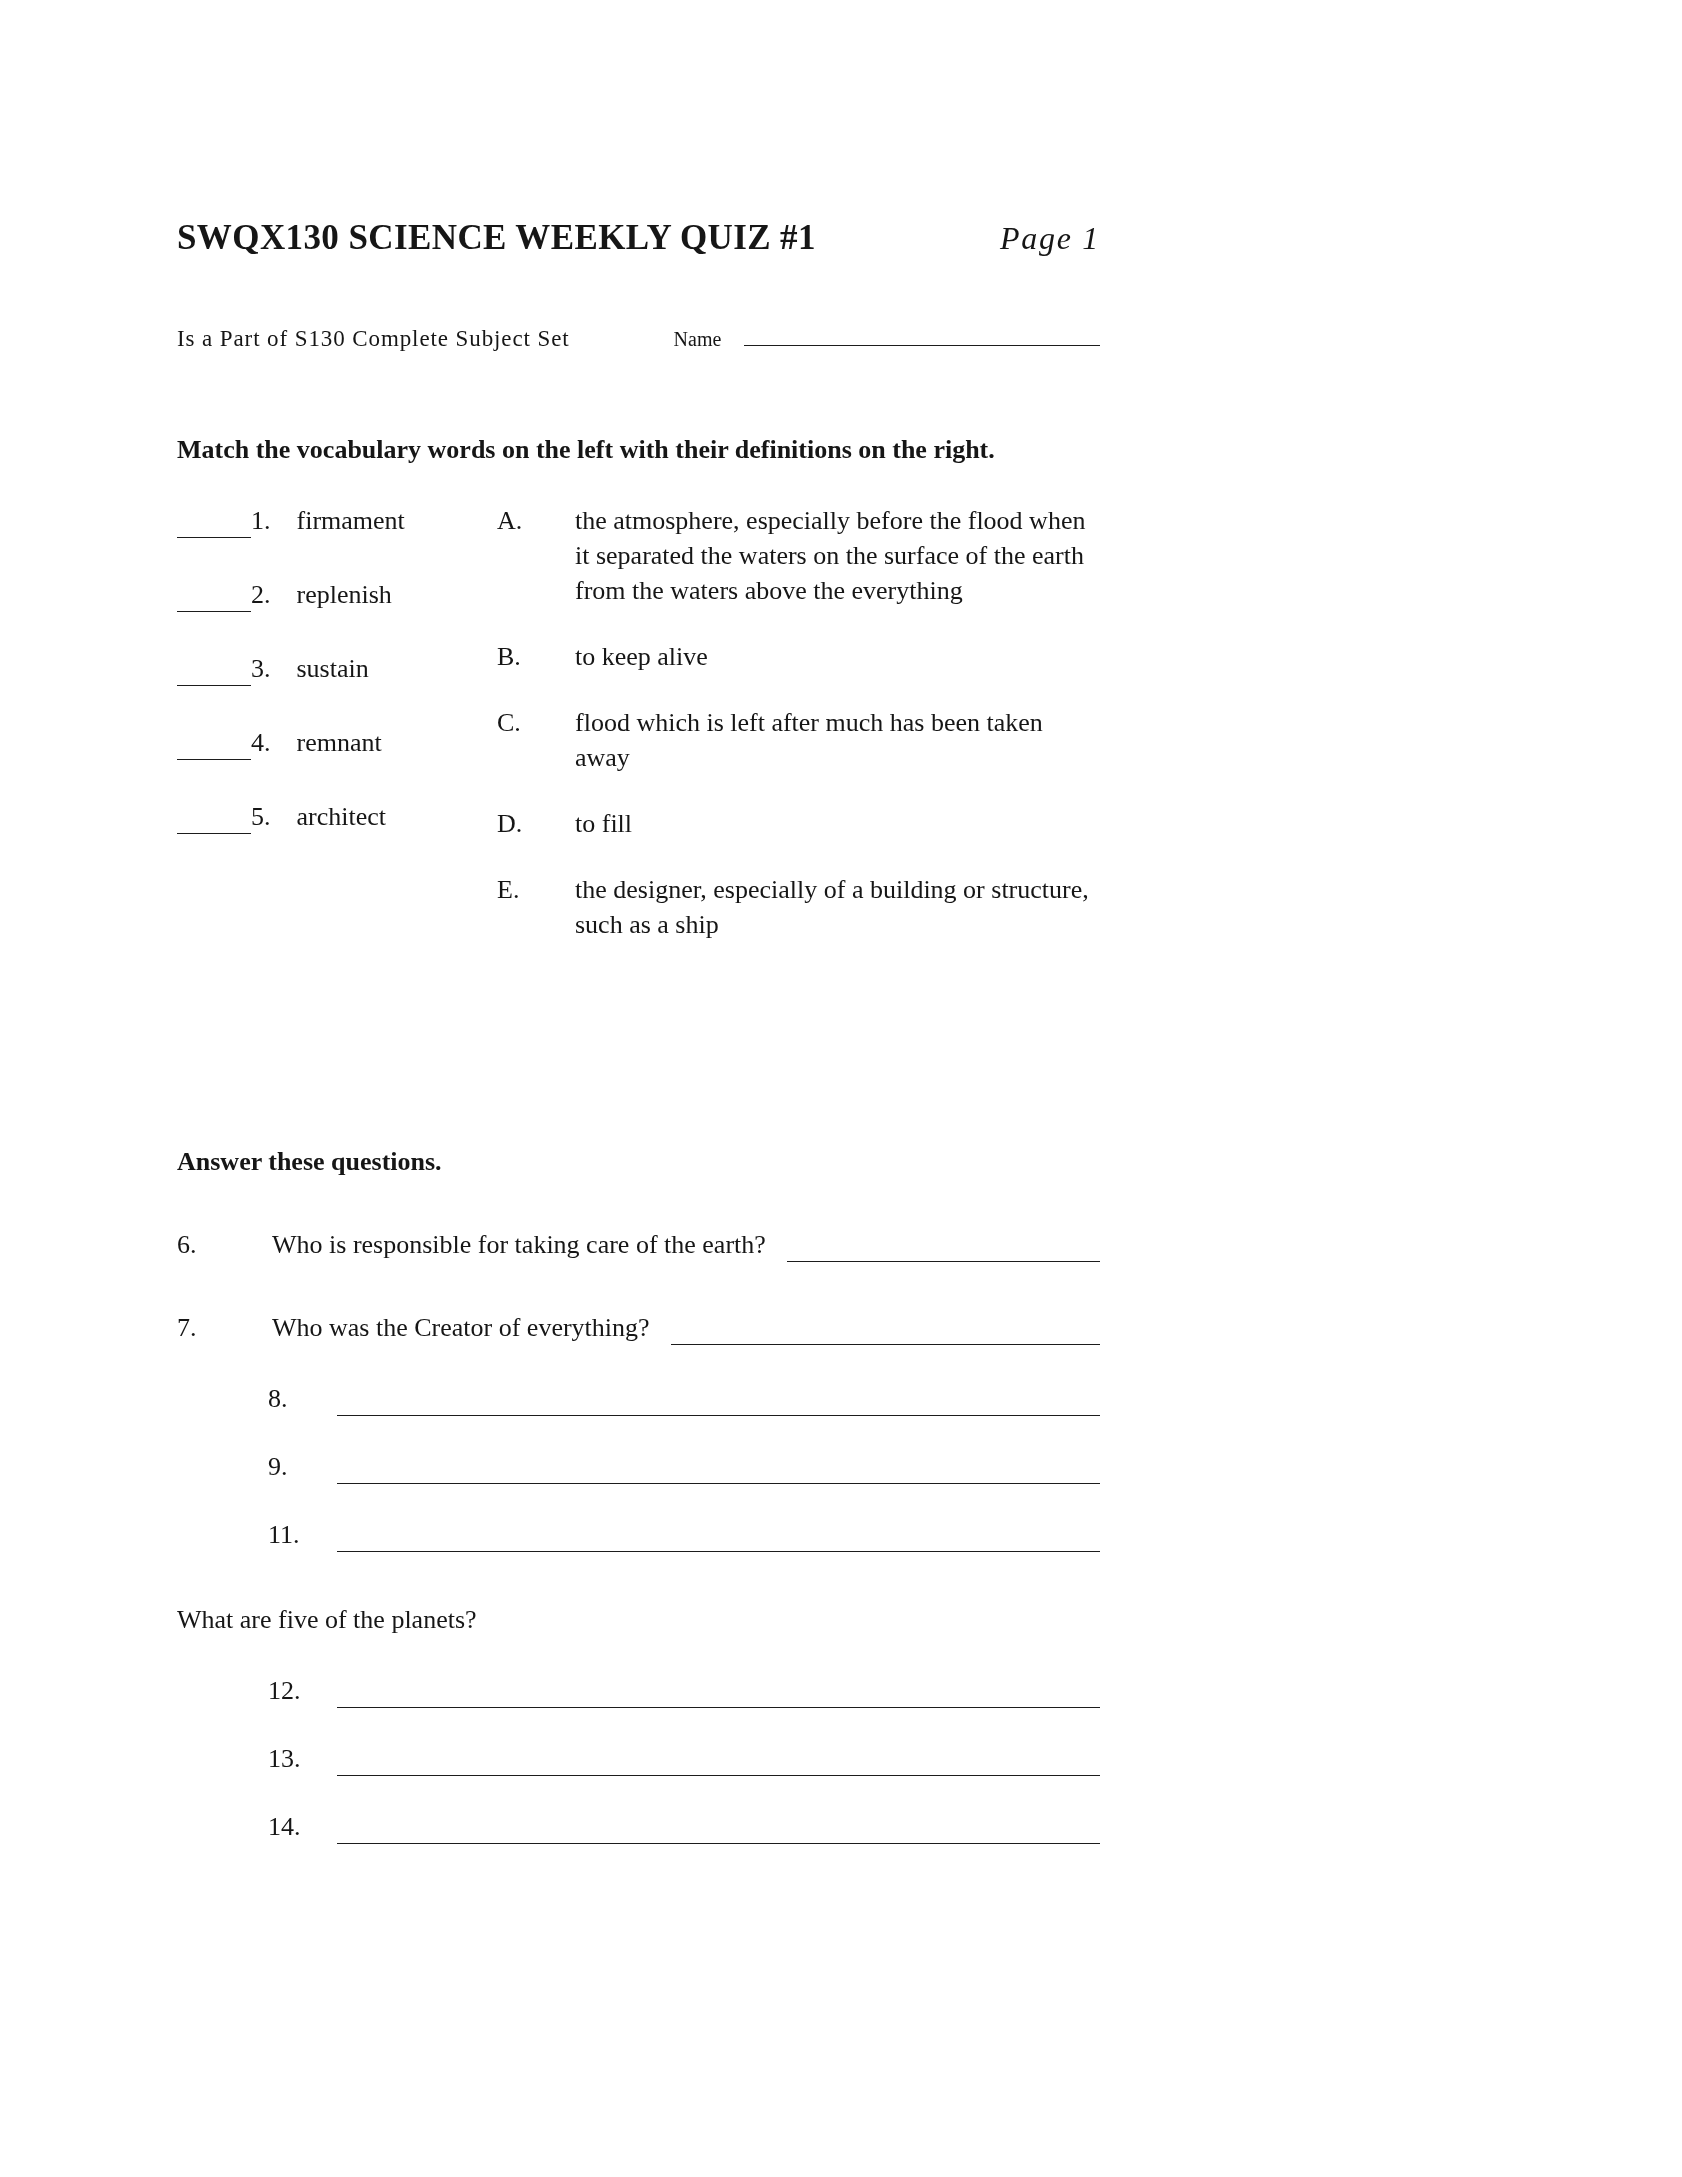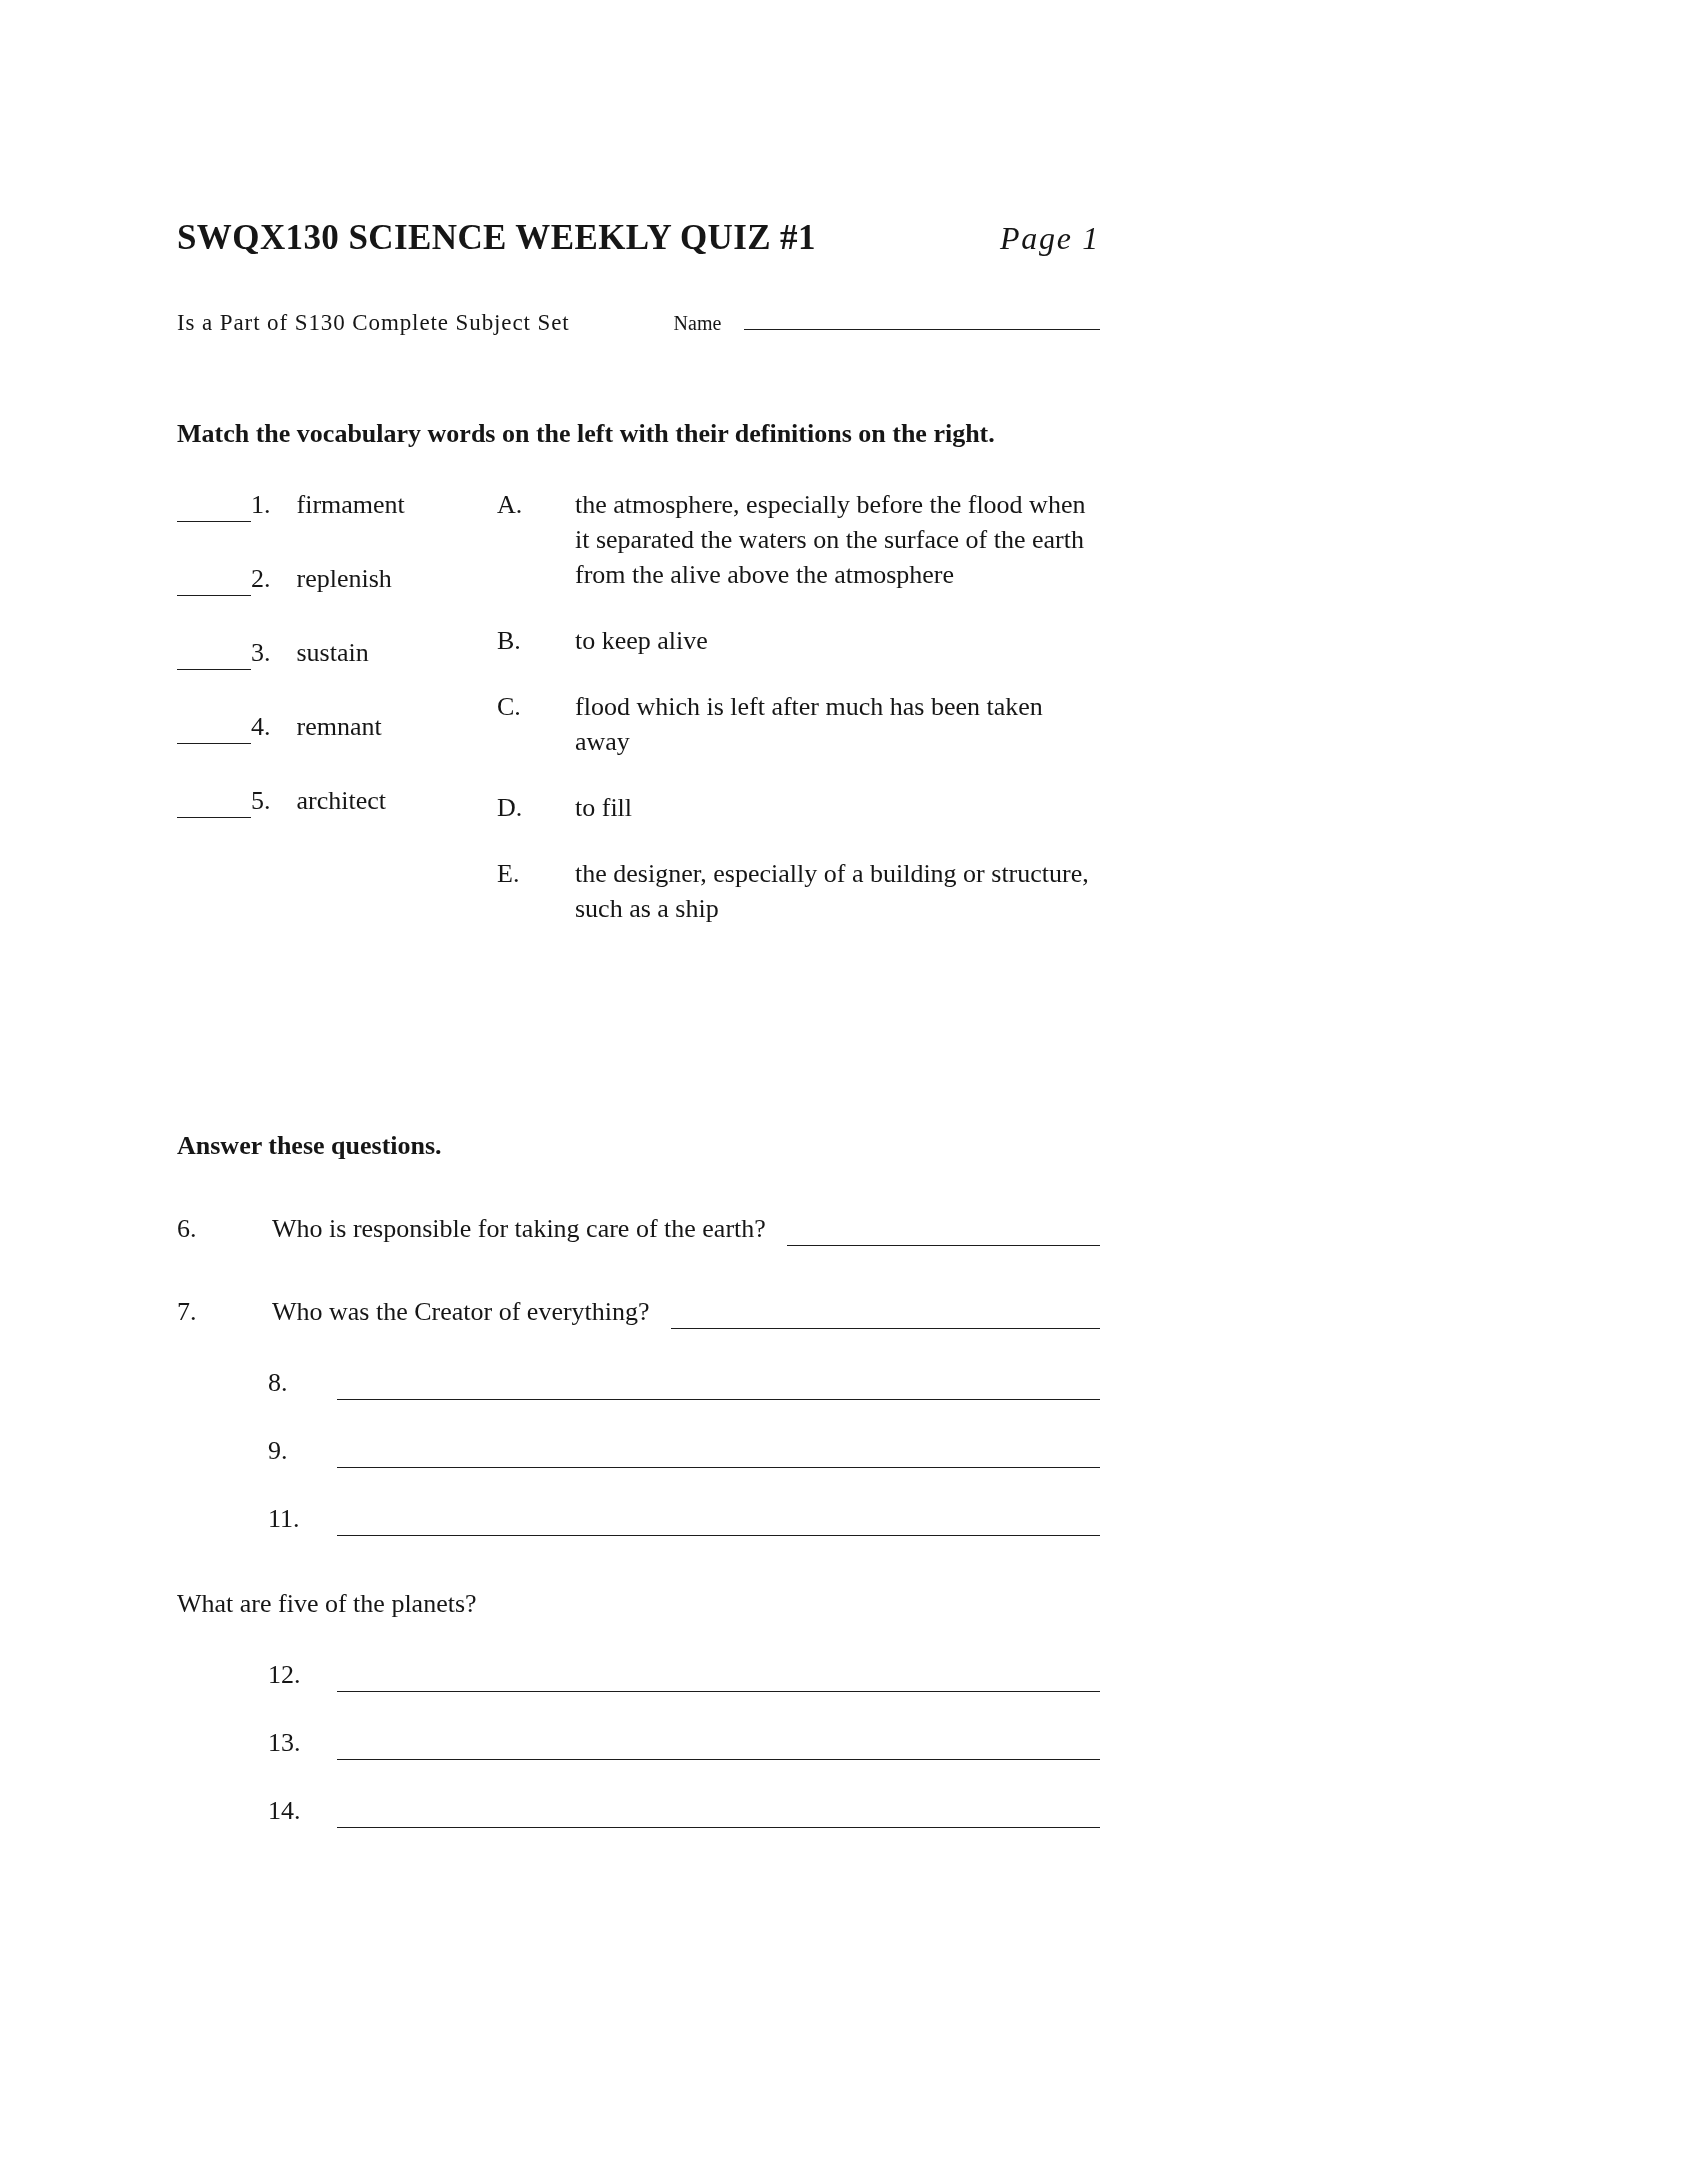--- a/index.html
+++ b/index.html
@@ -36,21 +36,21 @@
   }
   .page-number {
     font-size: 32px;
     font-style: italic;
     letter-spacing: 1.7px;
   }
 
   .subheader-row {
     display: flex;
     align-items: baseline;
-    margin-top: 38px;
+    margin-top: 54px;
   }
   .subset-note {
     font-size: 23px;
     letter-spacing: 0.9px;
     white-space: nowrap;
   }
   .name-label {
     font-size: 20px;
     margin-left: 104px;
     white-space: nowrap;
@@ -215,21 +215,21 @@
         <span class="vocab-number">5.</span>
         <span class="vocab-word">architect</span>
       </div>
 
     </div>
 
     <div class="defs-col">
 
       <div class="def-item">
         <span class="def-letter">A.</span>
-        <span class="def-text">the atmosphere, especially before the flood when it separated the waters on the surface of the earth from the alive above the atmosphere</span>
+        <span class="def-text">the atmosphere, especially before the flood when it separated the waters on the surface of the earth from the waters above the everything</span>
       </div>
 
       <div class="def-item">
         <span class="def-letter">B.</span>
         <span class="def-text">to keep alive</span>
       </div>
 
       <div class="def-item">
         <span class="def-letter">C.</span>
         <span class="def-text">flood which is left after much has been taken away</span>

